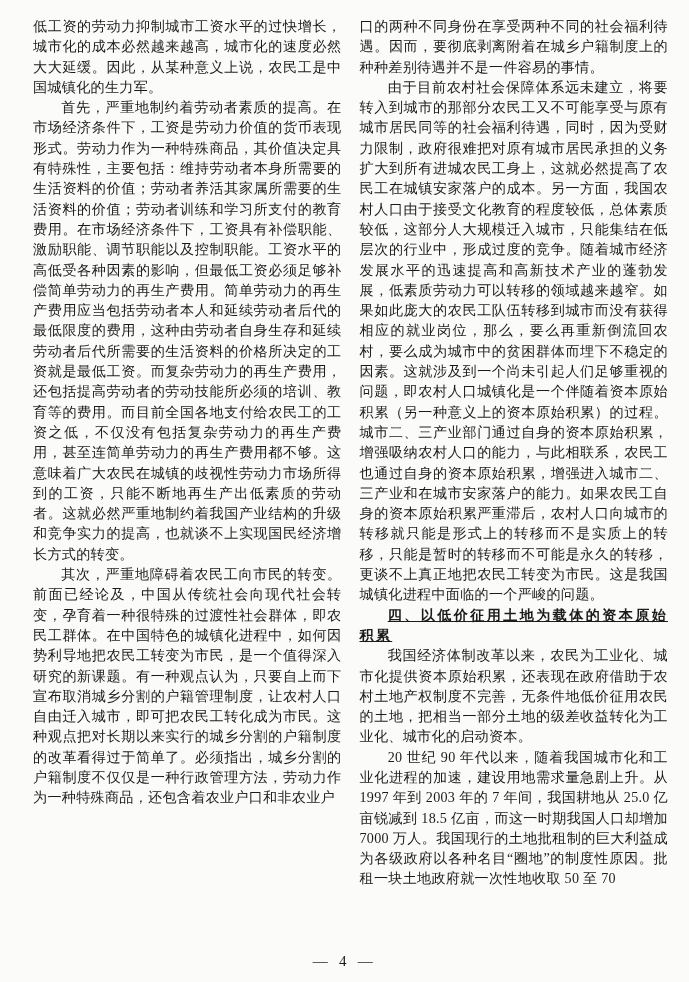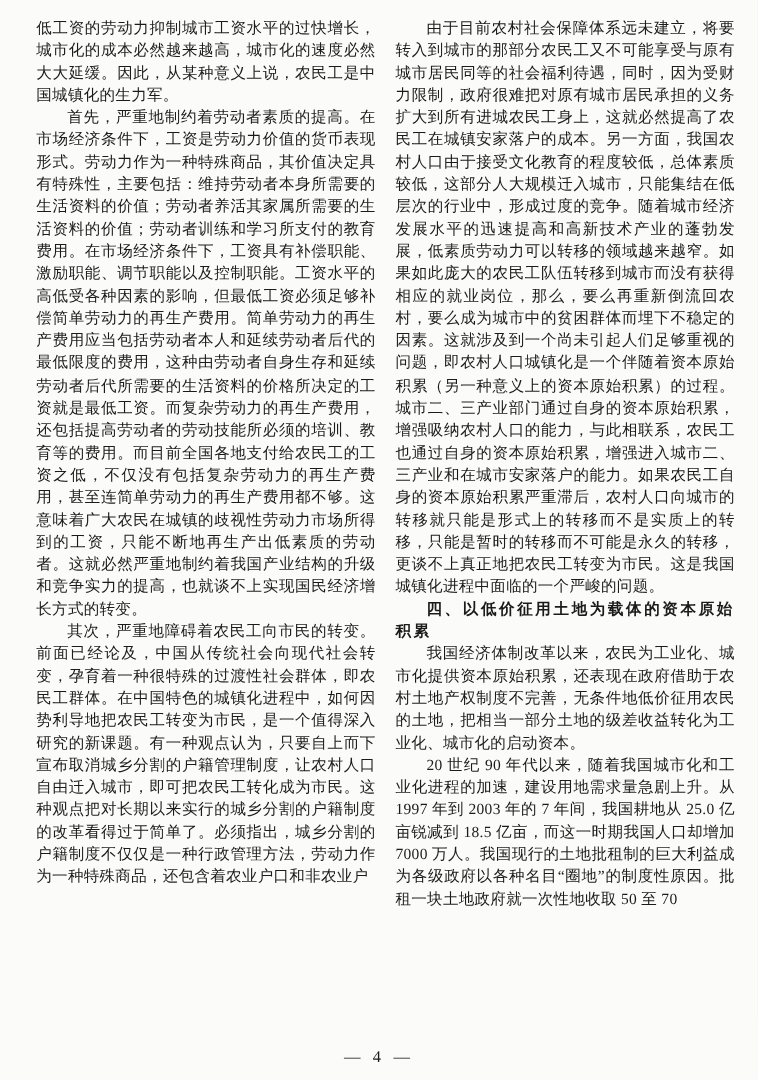--- a/index.html
+++ b/index.html
@@ -37,20 +37,21 @@
   .column p {
     margin: 0;
     text-indent: 2em;
   }
   .column p.continuation {
     text-indent: 0;
   }
   .column p.heading {
     font-weight: 700;
     letter-spacing: 0.16em;
+    text-decoration: underline;
   }
   .page-footer {
     position: absolute;
     left: 0;
     right: 0;
     bottom: 12px;
     text-align: center;
     font-size: 15px;
     letter-spacing: 0.25em;
     color: #1b1b1b;
@@ -60,20 +61,21 @@
 <body>
 
 <div class="page">
   <div class="columns">
     <div class="column">
         <p class="continuation">低工资的劳动力抑制城市工资水平的过快增长，城市化的成本必然越来越高，城市化的速度必然大大延缓。因此，从某种意义上说，农民工是中国城镇化的生力军。</p>
         <p class="paragraph">首先，严重地制约着劳动者素质的提高。在市场经济条件下，工资是劳动力价值的货币表现形式。劳动力作为一种特殊商品，其价值决定具有特殊性，主要包括：维持劳动者本身所需要的生活资料的价值；劳动者养活其家属所需要的生活资料的价值；劳动者训练和学习所支付的教育费用。在市场经济条件下，工资具有补偿职能、激励职能、调节职能以及控制职能。工资水平的高低受各种因素的影响，但最低工资必须足够补偿简单劳动力的再生产费用。简单劳动力的再生产费用应当包括劳动者本人和延续劳动者后代的最低限度的费用，这种由劳动者自身生存和延续劳动者后代所需要的生活资料的价格所决定的工资就是最低工资。而复杂劳动力的再生产费用，还包括提高劳动者的劳动技能所必须的培训、教育等的费用。而目前全国各地支付给农民工的工资之低，不仅没有包括复杂劳动力的再生产费用，甚至连简单劳动力的再生产费用都不够。这意味着广大农民在城镇的歧视性劳动力市场所得到的工资，只能不断地再生产出低素质的劳动者。这就必然严重地制约着我国产业结构的升级和竞争实力的提高，也就谈不上实现国民经济增长方式的转变。</p>
         <p class="paragraph">其次，严重地障碍着农民工向市民的转变。前面已经论及，中国从传统社会向现代社会转变，孕育着一种很特殊的过渡性社会群体，即农民工群体。在中国特色的城镇化进程中，如何因势利导地把农民工转变为市民，是一个值得深入研究的新课题。有一种观点认为，只要自上而下宣布取消城乡分割的户籍管理制度，让农村人口自由迁入城市，即可把农民工转化成为市民。这种观点把对长期以来实行的城乡分割的户籍制度的改革看得过于简单了。必须指出，城乡分割的户籍制度不仅仅是一种行政管理方法，劳动力作为一种特殊商品，还包含着农业户口和非农业户</p>
       </div>
     <div class="column">
+        <p class="continuation">口的两种不同身份在享受两种不同的社会福利待遇。因而，要彻底剥离附着在城乡户籍制度上的种种差别待遇并不是一件容易的事情。</p>
         <p class="paragraph">由于目前农村社会保障体系远未建立，将要转入到城市的那部分农民工又不可能享受与原有城市居民同等的社会福利待遇，同时，因为受财力限制，政府很难把对原有城市居民承担的义务扩大到所有进城农民工身上，这就必然提高了农民工在城镇安家落户的成本。另一方面，我国农村人口由于接受文化教育的程度较低，总体素质较低，这部分人大规模迁入城市，只能集结在低层次的行业中，形成过度的竞争。随着城市经济发展水平的迅速提高和高新技术产业的蓬勃发展，低素质劳动力可以转移的领域越来越窄。如果如此庞大的农民工队伍转移到城市而没有获得相应的就业岗位，那么，要么再重新倒流回农村，要么成为城市中的贫困群体而埋下不稳定的因素。这就涉及到一个尚未引起人们足够重视的问题，即农村人口城镇化是一个伴随着资本原始积累（另一种意义上的资本原始积累）的过程。城市二、三产业部门通过自身的资本原始积累，增强吸纳农村人口的能力，与此相联系，农民工也通过自身的资本原始积累，增强进入城市二、三产业和在城市安家落户的能力。如果农民工自身的资本原始积累严重滞后，农村人口向城市的转移就只能是形式上的转移而不是实质上的转移，只能是暂时的转移而不可能是永久的转移，更谈不上真正地把农民工转变为市民。这是我国城镇化进程中面临的一个严峻的问题。</p>
         <p class="heading">四、以低价征用土地为载体的资本原始积累</p>
         <p class="paragraph">我国经济体制改革以来，农民为工业化、城市化提供资本原始积累，还表现在政府借助于农村土地产权制度不完善，无条件地低价征用农民的土地，把相当一部分土地的级差收益转化为工业化、城市化的启动资本。</p>
         <p class="paragraph">20 世纪 90 年代以来，随着我国城市化和工业化进程的加速，建设用地需求量急剧上升。从 1997 年到 2003 年的 7 年间，我国耕地从 25.0 亿亩锐减到 18.5 亿亩，而这一时期我国人口却增加 7000 万人。我国现行的土地批租制的巨大利益成为各级政府以各种名目“圈地”的制度性原因。批租一块土地政府就一次性地收取 50 至 70</p>
       </div>
   </div>
   <div class="page-footer">— 4 —</div>
 </div>
 
 </body></html>

